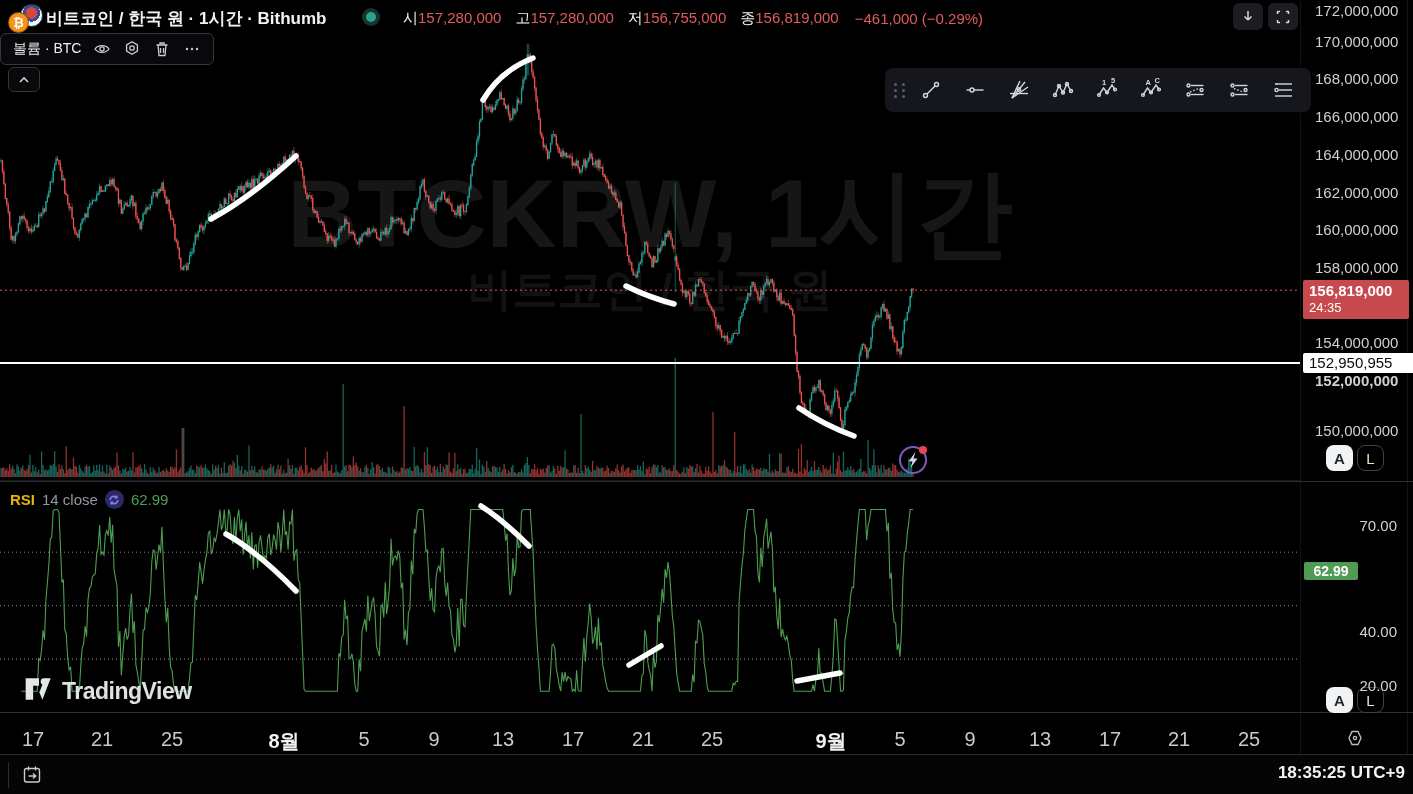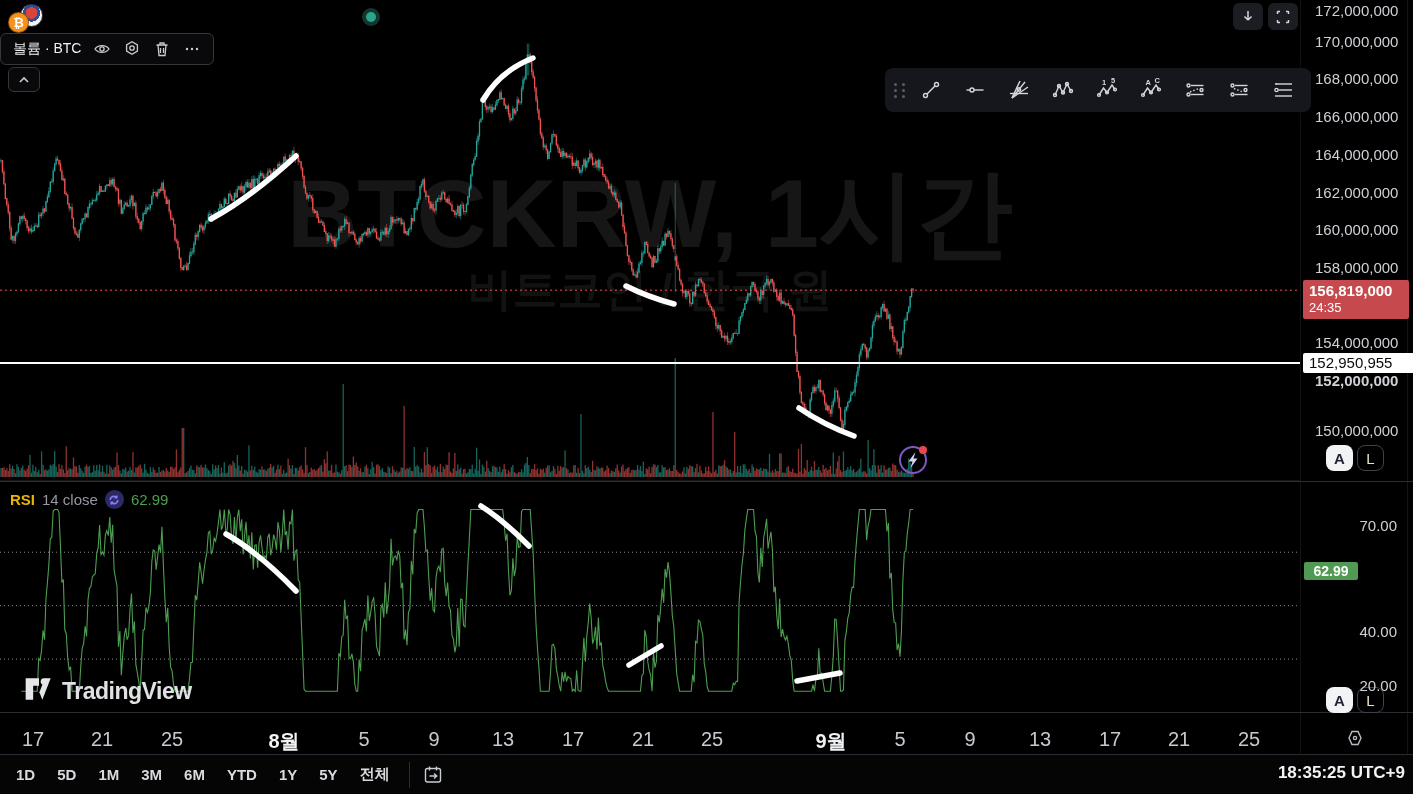--- a/index.html
+++ b/index.html
@@ -2027,23 +2027,31 @@
   <div class="vline-edge"></div>
   <div class="hline" style="top:481px;"></div>
   <div class="hline" style="top:712px;"></div>
   <div class="hline" style="top:754px;"></div>
 
   <div id="header-row">
     <div id="pair-logo">
       <span class="flag"></span>
       <span class="coin">₿</span>
     </div>
+    <span id="symbol-title">비트코인 / 한국 원 · 1시간 · Bithumb</span>
   </div>
   <div id="status-dot">
       <i></i>
+    </div>
+  <div id="ohlc-row">
+      <div class="kv"><span class="k">시</span><span class="v">157,280,000</span></div>
+      <div class="kv"><span class="k">고</span><span class="v">157,280,000</span></div>
+      <div class="kv"><span class="k">저</span><span class="v">156,755,000</span></div>
+      <div class="kv"><span class="k">종</span><span class="v">156,819,000</span></div>
+      <span class="chg">−461,000 (−0.29%)</span>
     </div>
 
   <div id="vol-legend">
     <span class="txt">볼륨 · BTC</span>
     <span class="lg-ic">
       <svg width="18" height="18" viewBox="0 0 18 18">
           <path d="M2 9c3-4.5 11-4.5 14 0c-3 4.5-11 4.5-14 0z"></path>
           <circle cx="9" cy="9" r="2.1"></circle>
         </svg>
     </span>
@@ -2249,31 +2257,20 @@
       <div class="tick month" style="left: 831px;">9월</div>
       <div class="tick" style="left: 900px;">5</div>
       <div class="tick" style="left: 970px;">9</div>
       <div class="tick" style="left: 1040px;">13</div>
       <div class="tick" style="left: 1110px;">17</div>
       <div class="tick" style="left: 1179px;">21</div>
       <div class="tick" style="left: 1249px;">25</div>
     </div>
 
   <div id="bottom-bar">
-    <div id="range-group" style="display:flex;align-items:center;padding-left:5px;">
-        <div class="range-btn">1D</div>
-        <div class="range-btn">5D</div>
-        <div class="range-btn">1M</div>
-        <div class="range-btn">3M</div>
-        <div class="range-btn">6M</div>
-        <div class="range-btn">YTD</div>
-        <div class="range-btn">1Y</div>
-        <div class="range-btn">5Y</div>
-        <div class="range-btn">전체</div>
-      </div>
     <div id="bar-divider"></div>
     <div id="goto-date">
       <svg width="22" height="22" viewBox="0 0 22 22">
         <rect x="3.5" y="4.5" width="15" height="13.5" rx="2"></rect>
           <path d="M7.5 2.5v4M14.5 2.5v4M7.5 12h7M12 9.5L14.8 12 12 14.5"></path>
       </svg>
     </div>
     <div id="clock">18:35:25 UTC+9</div>
   </div>
 

